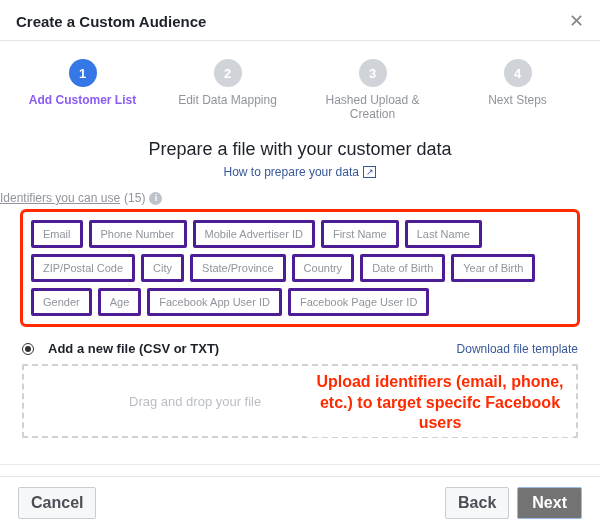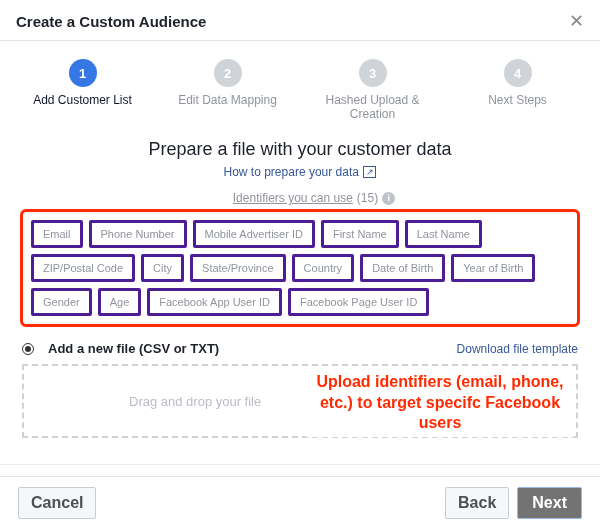--- a/index.html
+++ b/index.html
@@ -6,26 +6,26 @@
 body { font-family: Helvetica, Arial, sans-serif; font-size: 13px; color: #1d2129; background: #fff; width: 600px; height: 529px; overflow: hidden; position: relative; }
 .dialog { width: 600px; }
 .header { display: flex; justify-content: space-between; align-items: center; padding: 10px 16px 8px 16px; border-bottom: 1px solid #e5e5e5; }
 .header h2 { font-size: 15px; font-weight: bold; }
 .close { font-size: 18px; color: #888; cursor: pointer; }
 .steps { display: flex; justify-content: space-around; padding: 18px 10px 14px 10px; }
 .step { display: flex; flex-direction: column; align-items: center; gap: 6px; width: 140px; }
 .circle { width: 28px; height: 28px; border-radius: 50%; background: #d0d3d8; color: #fff; display: flex; align-items: center; justify-content: center; font-size: 13px; font-weight: bold; }
 .circle.active { background: #3578e5; }
 .step-label { font-size: 12px; color: #90949c; text-align: center; }
-.step-label.active { color: #0f172a; }
+.step-label.active { color: #8b5cf6; font-weight: bold; }
 .center { text-align: center; }
 .prep { font-size: 18px; color: #1d2129; padding: 4px 0 4px 0; }
 .howto { color: #385898; font-size: 12px; padding-bottom: 12px; display: inline-flex; align-items: center; gap: 4px; }
 .howto .ext { border: 1px solid #385898; font-size: 9px; padding: 0 2px; }
-.ident-row { color: #90949c; font-size: 12px; display: flex; justify-content: center; align-items: center; gap: 4px; margin-left: 28px; }
+.ident-row { color: #90949c; font-size: 12px; display: flex; align-items: center; gap: 4px; }
 .ident-u { text-decoration: underline; }
 .info-i { display: inline-flex; width: 13px; height: 13px; border-radius: 50%; background: #bec2c9; color: #fff; align-items: center; justify-content: center; font-size: 9px; font-weight: bold; font-style: normal; }
 .tag-box { border: 3px solid #ff2a00; border-radius: 6px; margin: 4px 20px 10px 20px; padding: 8px 8px; }
 .tags { display: flex; flex-wrap: wrap; gap: 6px; }
 .tag { border: 3px solid #4c1d95; color: #90949c; font-size: 11px; padding: 5px 9px; border-radius: 2px; background: #fff; }
 .file-sec { margin: 4px 22px 0 22px; }
 .file-top { display: flex; justify-content: space-between; align-items: center; padding: 4px 0 8px 0; }
 .radio-wrap { display: flex; align-items: center; gap: 14px; font-size: 13px; font-weight: bold; }
 .radio { width: 12px; height: 12px; border-radius: 50%; border: 1px solid #333; display: inline-flex; align-items: center; justify-content: center; }
 .radio .dot { width: 6px; height: 6px; border-radius: 50%; background: #333; }

